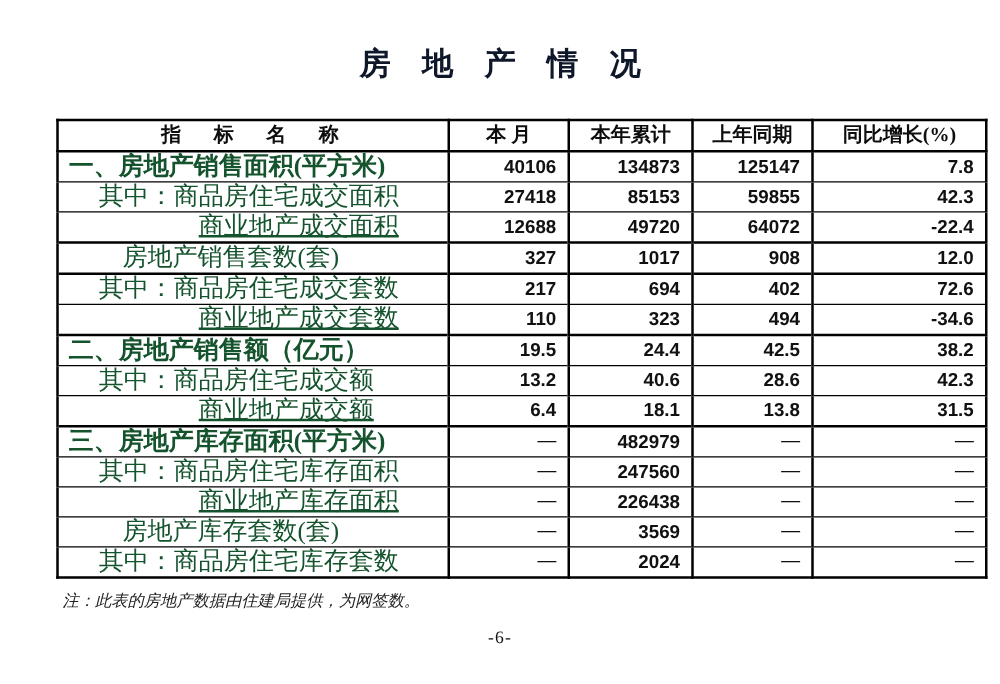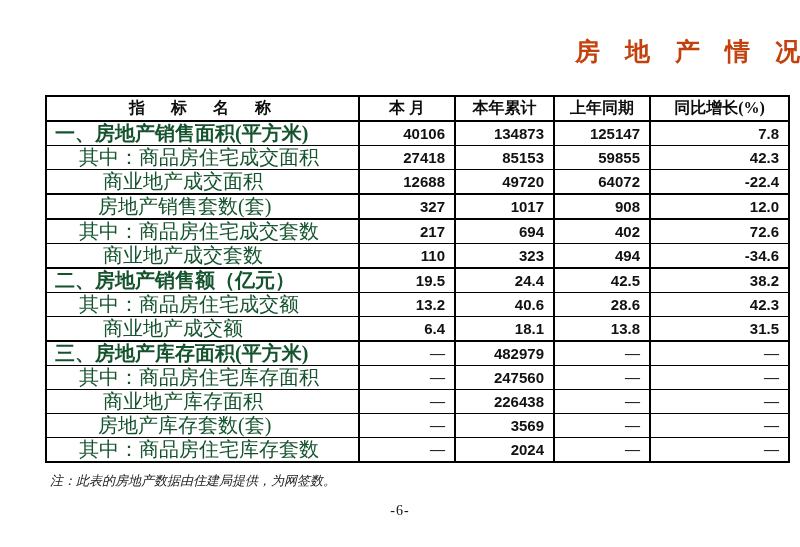--- a/index.html
+++ b/index.html
@@ -12,25 +12,25 @@
   }
   .page {
     position: relative;
     width: 800px; height: 547px;
     background: #ffffff;
     overflow: hidden;
   }
   .title {
     margin: 0;
     padding-top: 38px;
-    text-align: right;
+    text-align: center;
     font-size: 25px;
     line-height: 27px;
     font-weight: bold;
-    color: #c2410c;
+    color: #0f172a;
     font-family: "Liberation Sans", "DejaVu Sans", sans-serif;
   }
   table.report {
     border-collapse: collapse;
     table-layout: fixed;
     width: 743px;
     margin: 30px 0 0 45px;
     border: 2px solid #d946ef;
   }
   th, td {
@@ -55,21 +55,21 @@
   tbody tr.thick-top td { border-top-width: 2px; }
   tbody tr:last-child td { border-bottom-width: 2px; }
   td.col-name {
     font-size: 20px;
     color: #14532d;
     font-family: "Liberation Serif", "DejaVu Serif", serif;
   }
   td.col-name.lvl-section { font-weight: bold; padding-left: 8px; }
   td.col-name.lvl-group   { padding-left: 51px; }
   td.col-name.lvl-qizhong { padding-left: 32px; }
-  td.col-name.lvl-sub     { padding-left: 56px; }
+  td.col-name.lvl-sub     { padding-left: 112px; text-decoration: underline; }
   td.col-num {
     text-align: right;
     padding-right: 9px;
     font-size: 15px;
     color: #111111;
     font-family: "Liberation Sans", "DejaVu Sans", sans-serif;
     font-weight: bold;
   }
   td.col-num.dash {
     font-weight: bold;

